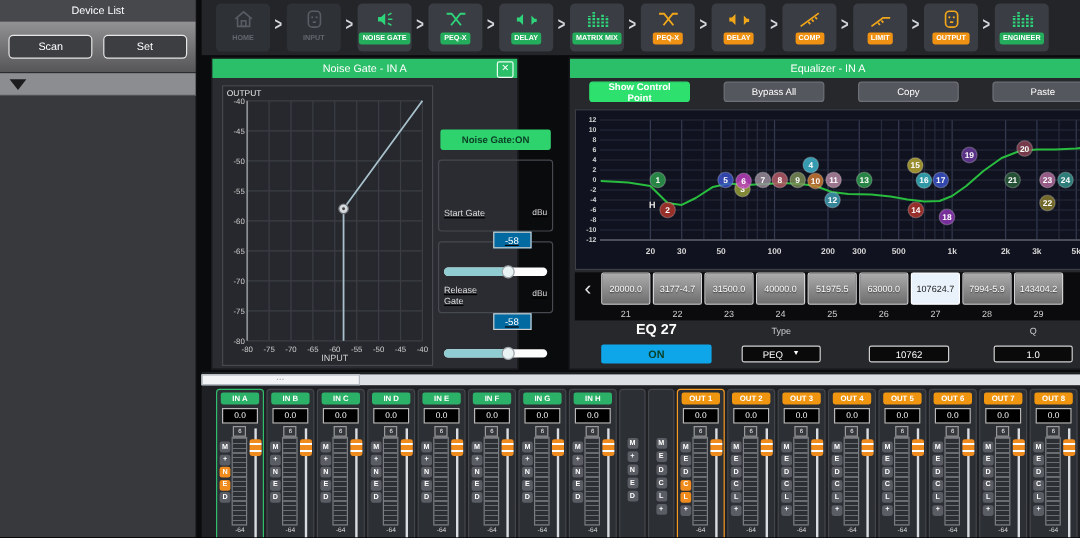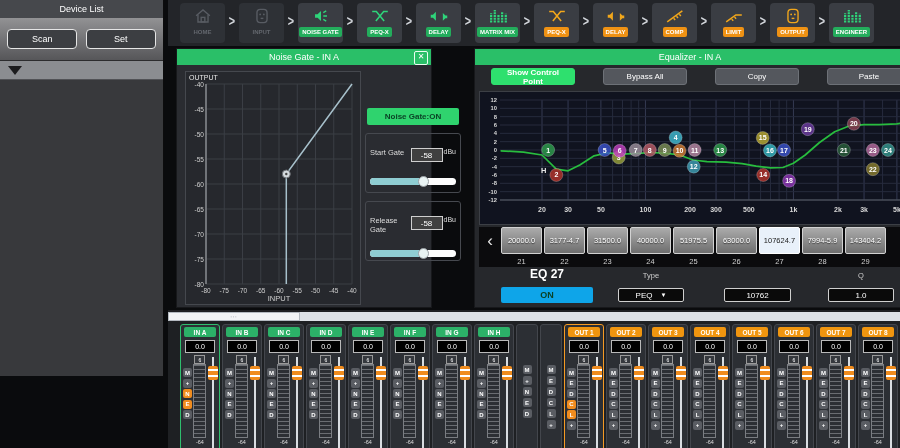--- a/index.html
+++ b/index.html
@@ -1,19 +1,19 @@
 <!DOCTYPE html>
 <html><head>
 <meta charset="utf-8">
 <style>
   html,body{margin:0;padding:0;background:#000;}
   #app{position:relative;width:900px;height:448px;background:#0a0b0d;overflow:hidden;
        font-family:"Liberation Sans",sans-serif;-webkit-font-smoothing:antialiased;}
   
-  #sidebar{position:absolute;left:0;top:0;width:163px;height:376px;background:#38393c;border-right:1px solid #0c0c0d;}
+  #sidebar{position:absolute;left:0;top:0;width:163px;height:448px;background:#38393c;border-right:1px solid #0c0c0d;}
   .dl-header{height:18px;background:#46484c;color:#fff;font-size:9px;line-height:18px;text-align:center;}
   .dl-btnrow{height:34px;background:linear-gradient(#929294,#565659);display:flex;align-items:center;justify-content:space-around;padding:4px 3px;border-bottom:1px solid #2c2c2e;}
   .dl-btn{width:70px;height:20px;background:#3c3e42;border:1px solid #e6e6e6;border-radius:4px;color:#fff;font-size:9px;cursor:pointer;}
   .dl-tree{height:18px;background:#8b8d91;display:flex;align-items:center;padding-left:8px;border-bottom:1px solid #515256;}
   .tri{width:0;height:0;border-left:7px solid transparent;border-right:7px solid transparent;border-top:9px solid #1c1c1e;}
   
   #navbar{position:absolute;left:168px;top:0;width:732px;height:46px;background:#232529;display:flex;align-items:flex-start;padding:3px 0 0 12px;box-sizing:border-box;}
   .nav-item{width:45px;height:40px;border-radius:4px;display:flex;flex-direction:column;align-items:center;padding-top:1px;box-sizing:border-box;flex:none;}
   .nav-item.inactive{background:#2e3136;}
   .nav-item.green,.nav-item.orange{background:#3a3d43;}
@@ -29,23 +29,23 @@
   
   .panel{position:absolute;background:#2a2c31;border:1px solid #17181b;box-sizing:border-box;}
   .panel-title{height:16px;background:#2abf68;color:#fff;font-size:9px;display:flex;align-items:center;justify-content:center;position:relative;}
   .close-btn{position:absolute;right:3px;top:2px;width:12px;height:12px;border:1px solid #eafef2;border-radius:2px;color:#fff;font-size:8px;line-height:10px;text-align:center;cursor:pointer;}
   
   #ng-panel{left:176px;top:48px;width:256px;height:260px;}
   #ng-graph{position:absolute;left:8px;top:22px;width:174px;height:232px;background:#26282d;border:1px solid #45484e;}
   #ng-controls{position:absolute;left:188px;top:22px;width:96px;height:232px;}
   .ng-on{margin:37px 2px 0;width:92px;height:17px;background:#2fd36e;border:none;border-radius:2px;color:#0b4226;font-size:8px;font-weight:bold;cursor:pointer;}
   .ng-group{border:1px solid #46494f;border-radius:3px;margin:8px 0 0;padding:14px 4px 0;height:44px;box-sizing:content-box;}
-  .ng-row{display:flex;align-items:flex-start;gap:1px;}
+  .ng-row{display:flex;align-items:center;gap:1px;text-decoration:underline;}
   .ng-lab{color:#ddd;font-size:7.5px;flex:1;}
-  .valbox{width:30px;height:12px;background:#404040;border:1px solid #cfcfcf;color:#fff;font-size:8px;display:flex;align-items:center;justify-content:center;flex:none;}
+  .valbox{width:30px;height:12px;background:#0369a1;border:1px solid #cfcfcf;color:#fff;font-size:8px;display:flex;align-items:center;justify-content:center;flex:none;margin-top:45px;}
   .unit{color:#ddd;font-size:7px;flex:none;}
   .slider{position:relative;height:7px;background:#fdfdfd;border-radius:4px;margin-top:16px;cursor:pointer;}
   .slider-fill{width:62%;height:100%;background:#8fcdd2;border-radius:4px 0 0 4px;}
   .slider-knob{position:absolute;left:calc(62% - 5px);top:-2px;width:11px;height:11px;border-radius:50%;background:#e9f3f3;border:1px solid #9aa0a4;box-sizing:border-box;}
   
   #eq-panel{left:474px;top:48px;width:432px;height:260px;background:#26282c;}
   .eq-btnrow{position:absolute;left:16px;top:19px;display:flex;}
   .eq-btn{width:84px;height:17px;margin-right:28px;border-radius:3px;font-size:8px;color:#fff;background:#54575d;border:1px solid #6d7177;display:flex;align-items:center;justify-content:center;cursor:pointer;flex:none;}
   .eq-btn.active{background:#2ee06e;border-color:#2ee06e;font-weight:bold;}
   #eq-graph{position:absolute;left:4px;top:42px;width:424px;height:132px;background:#10131f;border:1px solid #3c3f45;}

